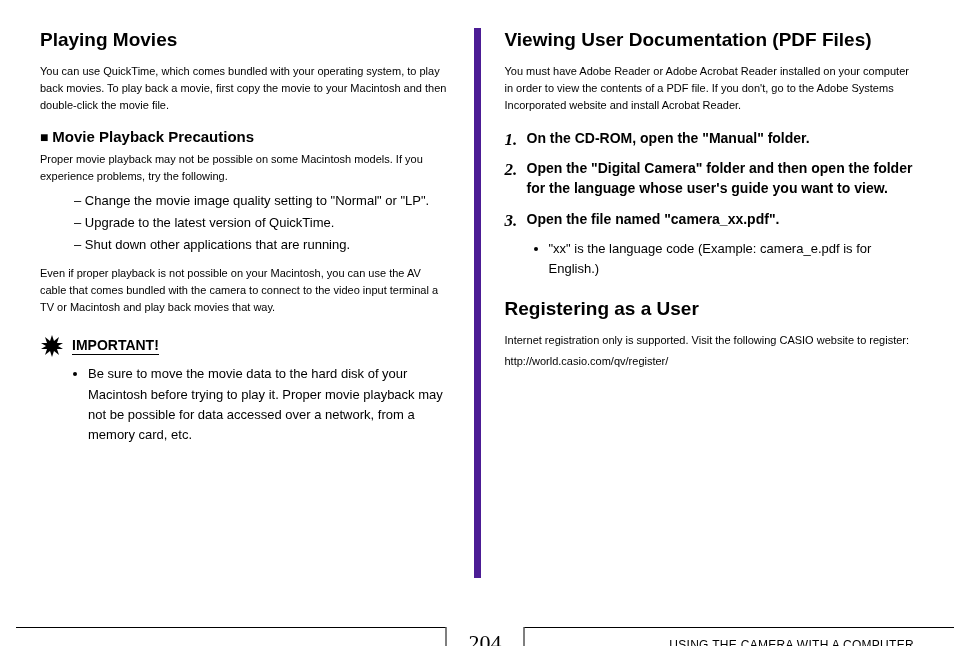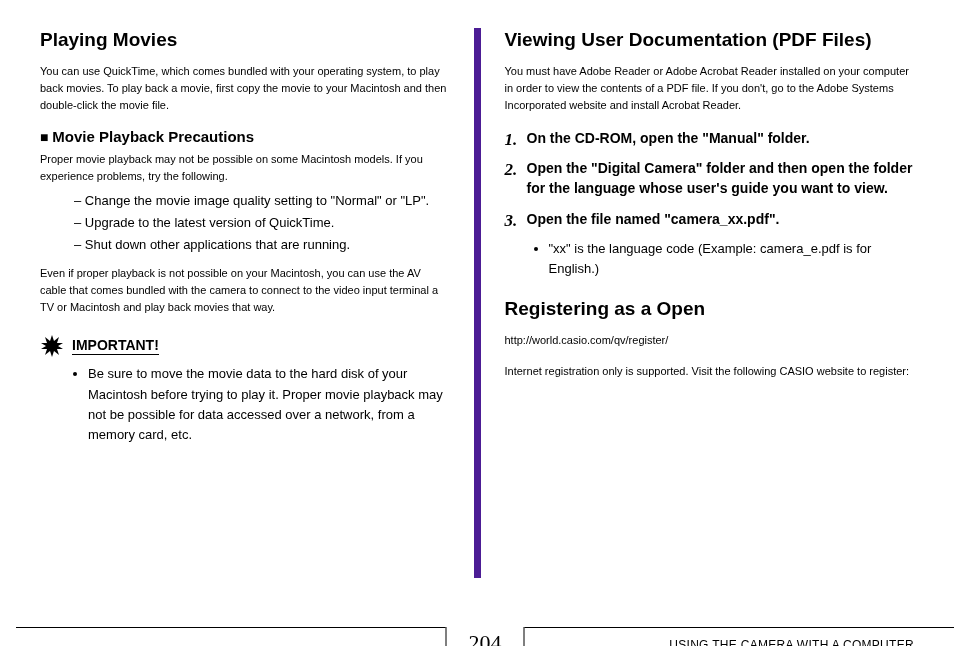--- a/index.html
+++ b/index.html
@@ -185,22 +185,22 @@
       </li>
       <li>
         <span class="num">3.</span>
         <span>Open the file named "camera_xx.pdf".</span>
       </li>
     </ol>
     <ul class="sub-bullet">
       <li>"xx" is the language code (Example: camera_e.pdf is for English.)</li>
     </ul>
 
-    <h2 style="margin-top:18px">Registering as a Open</h2>
+    <h2 style="margin-top:18px">Registering as a User</h2>
+    <p class="body-text" style="margin-bottom:4px">Internet registration only is supported. Visit the following CASIO website to register:</p>
     <p class="body-text">http://world.casio.com/qv/register/</p>
-    <p class="body-text" style="margin-bottom:4px">Internet registration only is supported. Visit the following CASIO website to register:</p>
   </div>
 </div>
 
 <div class="footer">
   <div class="page-num-box">204</div>
   <div class="footer-label">USING THE CAMERA WITH A COMPUTER</div>
 </div>
 
 </body></html>

